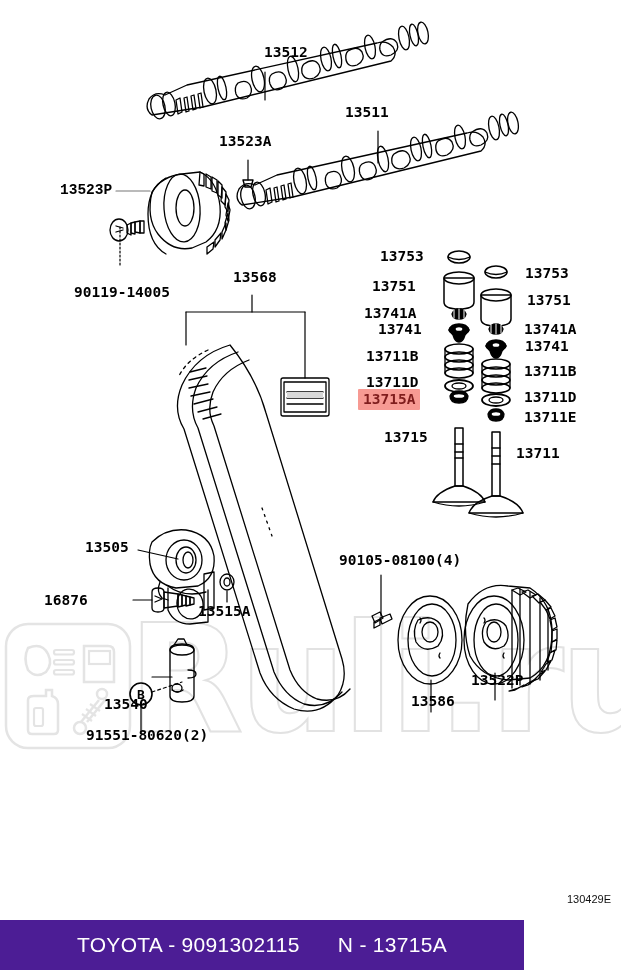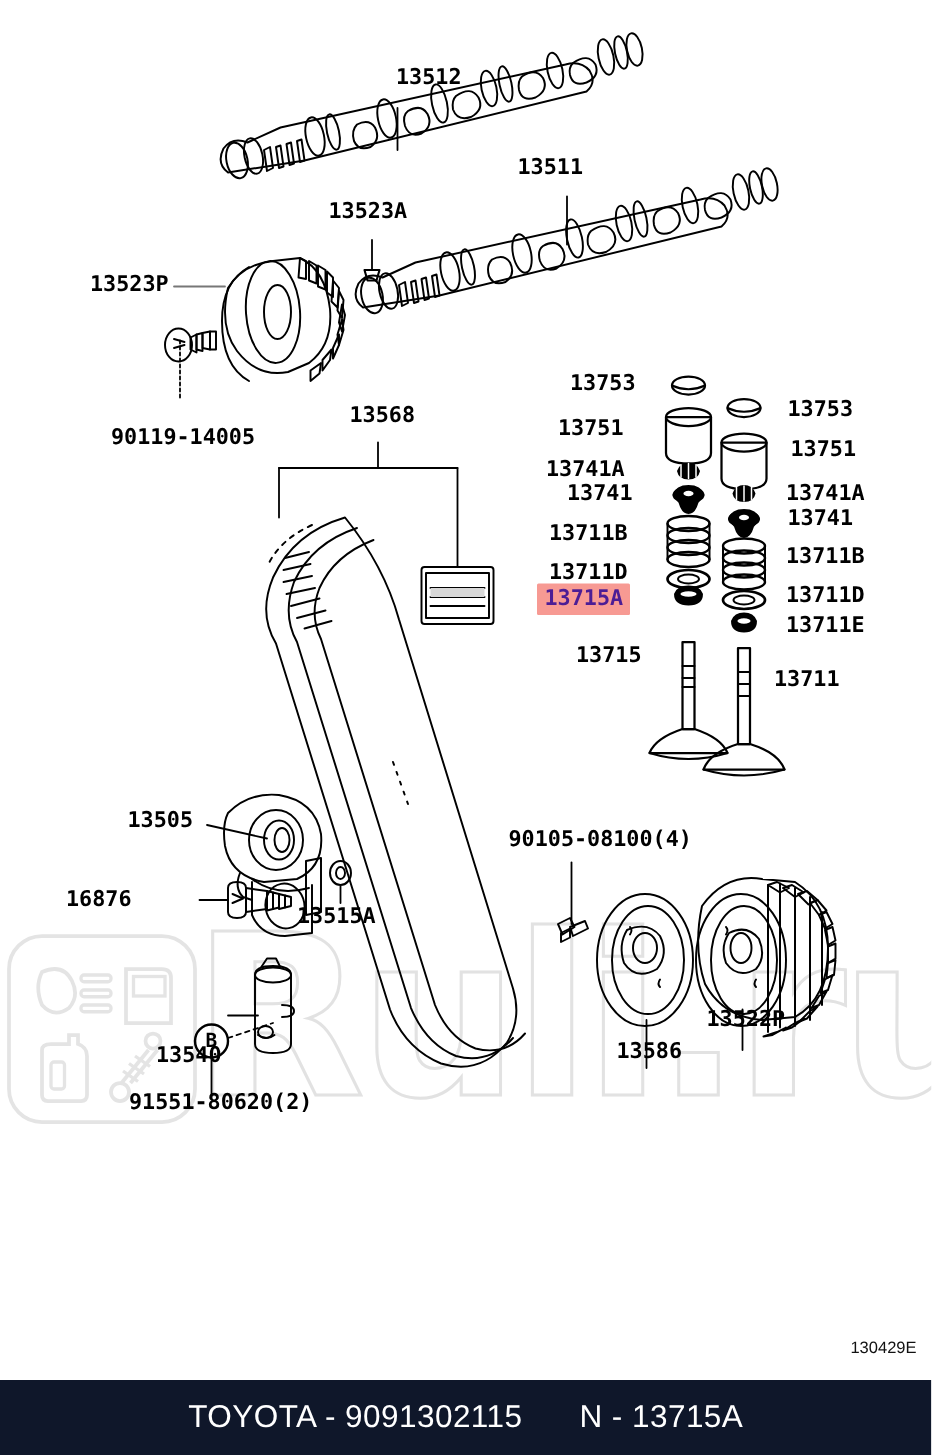--- a/index.html
+++ b/index.html
@@ -63,42 +63,42 @@
     font-weight: bold;
     font-size: 14.5px;
     line-height: 17px;
     color: #000000;
     white-space: nowrap;
     letter-spacing: 0px;
     z-index: 4;
   }
   .lbl.hl {
     background: #f79a93;
-    color: #4c1d95;
+    color: #7f1d1d;
     padding: 2px 5px 2px 5px;
     border-radius: 1px;
   }
   #diagcode {
     position: absolute;
     right: 10px;
     top: 893px;
     font-family: "Liberation Sans", sans-serif;
     font-size: 11px;
     color: #111111;
     letter-spacing: 0px;
     z-index: 4;
   }
   
   #footer {
     position: absolute;
     left: 0;
     top: 920px;
-    width: 621px;
+    width: 524px;
     height: 50px;
-    background: #0f172a;
+    background: #4c1d95;
     z-index: 5;
     display: flex;
     align-items: center;
     justify-content: center;
   }
   #footer .f-inner {
     display: flex;
     align-items: baseline;
     gap: 38px;
   }
@@ -413,21 +413,21 @@
         <path d="M518 688 l6 -3 l-9 5 l-6 1 z"></path>
         <path d="M512 590 l0 98 M520 589 l0 96 M530 592 l0 92 M540 598 l0 82 M548 608 l0 62"></path>
       </g>
 
     </g>
   </svg>
 
   <div class="lbl" style="left:232px; top:44px;margin-left:32px;">13512</div>
   <div class="lbl" style="left:345px; top:104px;">13511</div>
   <div class="lbl" style="left:219px; top:133px;text-align:right;">13523A</div>
-  <div class="lbl" style="left:60px;  top:182px;">13523P</div>
+  <div class="lbl" style="left:60px;  top:182px;font-family:Liberation Mono, monospace;">13523P</div>
   <div class="lbl" style="left:74px;  top:284px;">90119-14005</div>
 
   <div class="lbl" style="left:233px; top:269px;">13568</div>
 
   <div class="lbl" style="left:380px; top:248px;">13753</div>
   <div class="lbl" style="left:372px; top:278px;">13751</div>
   <div class="lbl" style="left:364px; top:305px;">13741A</div>
   <div class="lbl" style="left:378px; top:321px;">13741</div>
   <div class="lbl" style="left:366px; top:348px;">13711B</div>
   <div class="lbl" style="left:366px; top:374px;">13711D</div>

